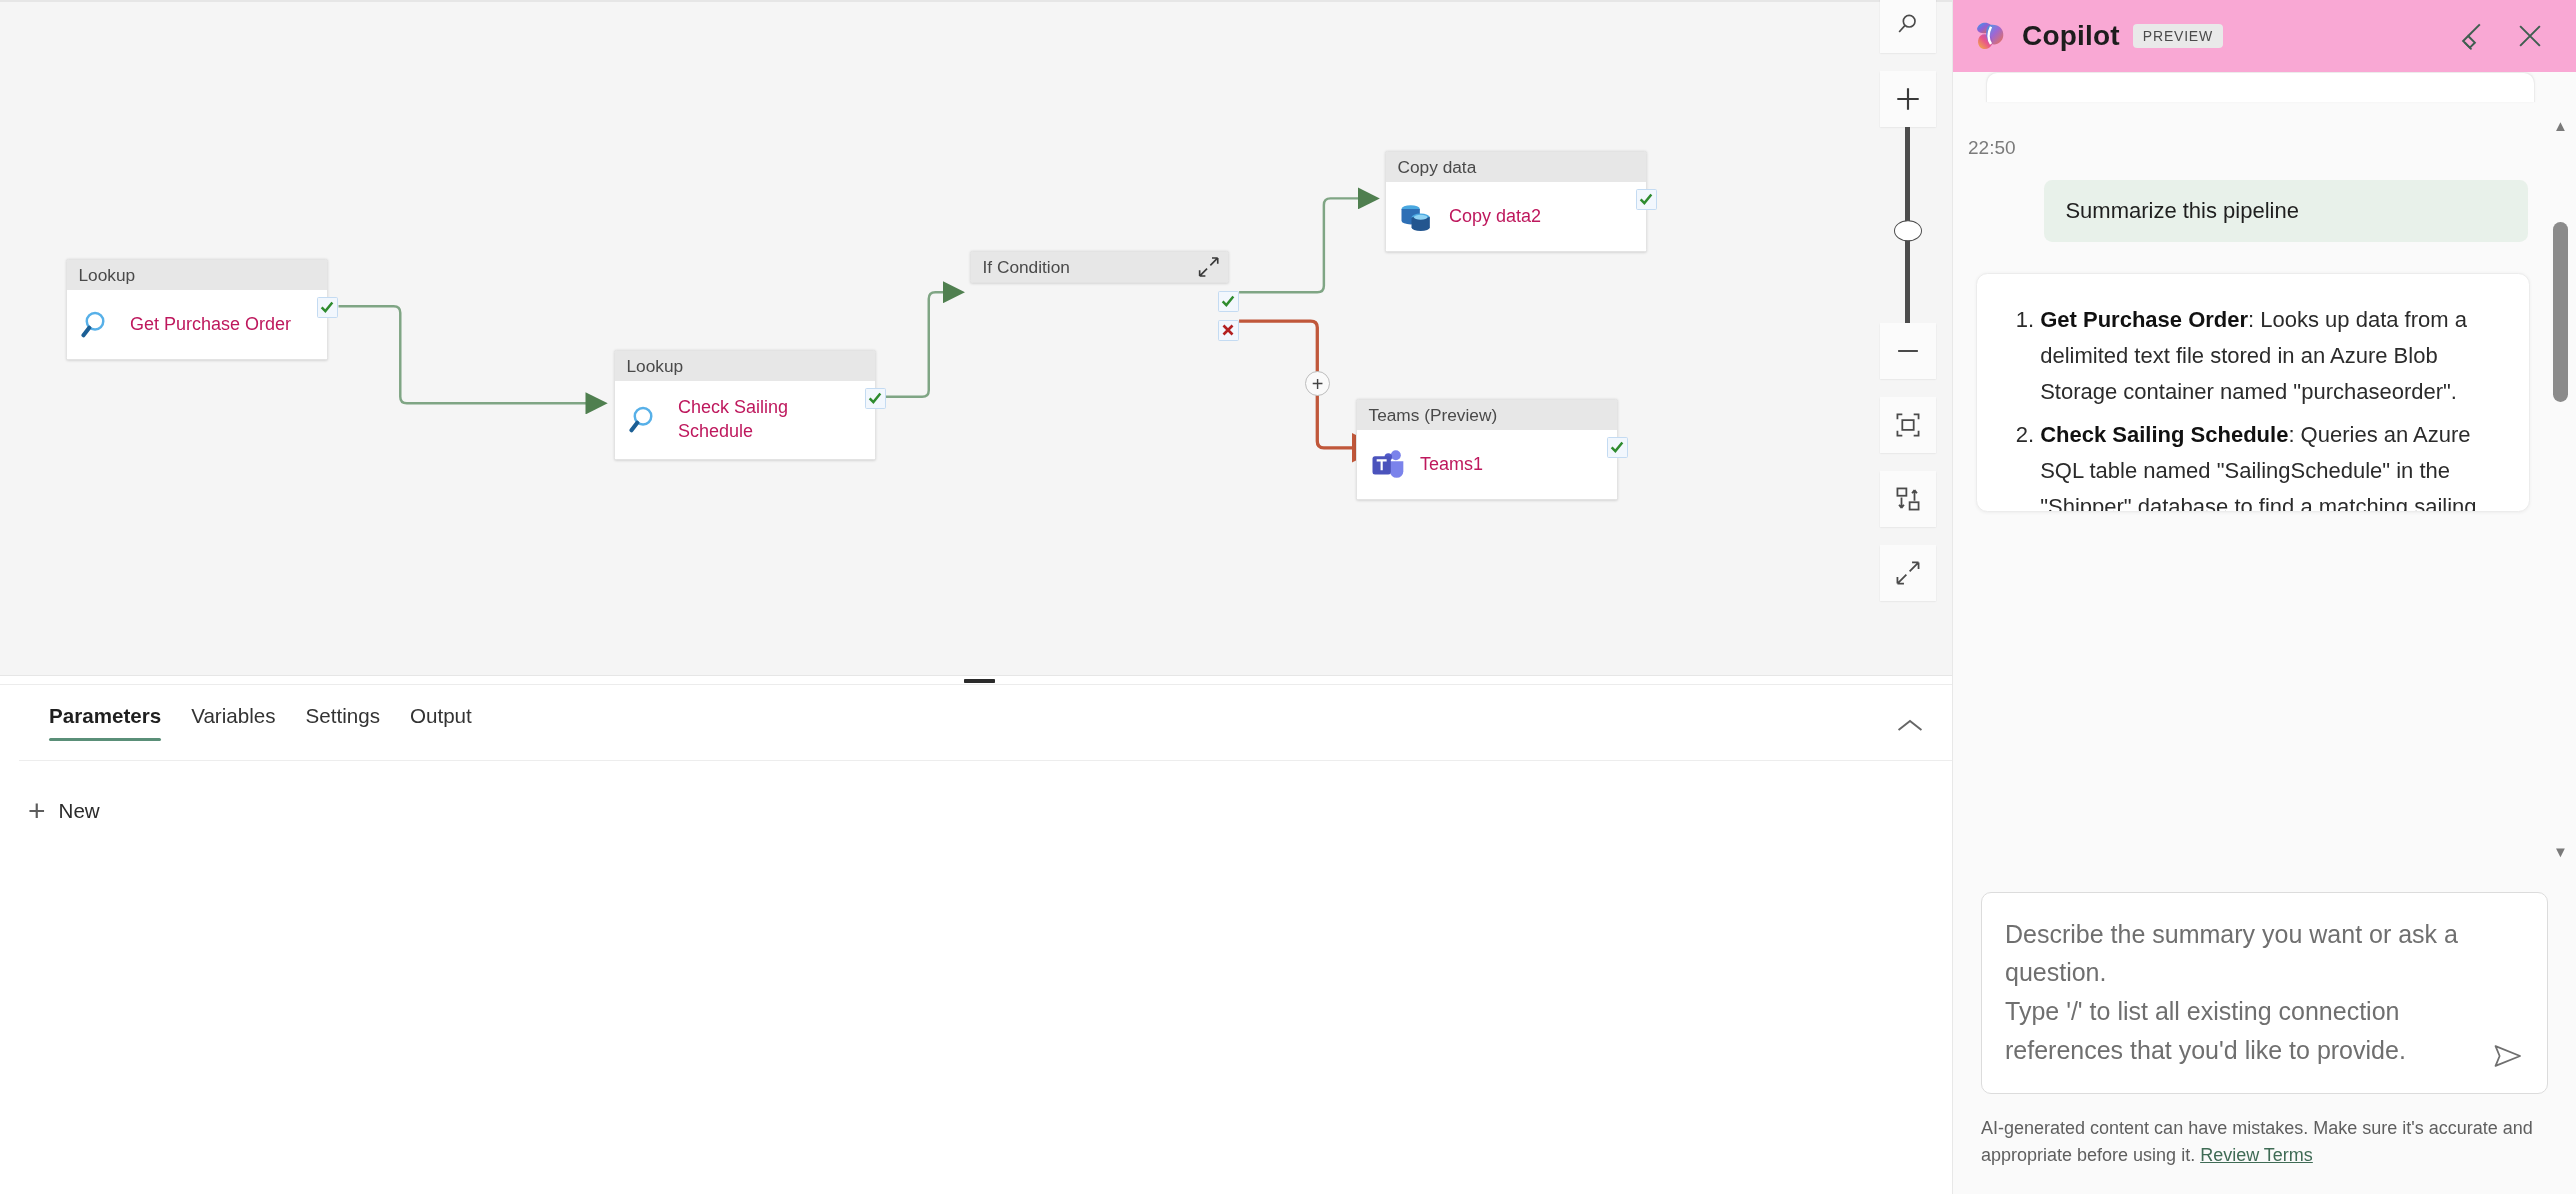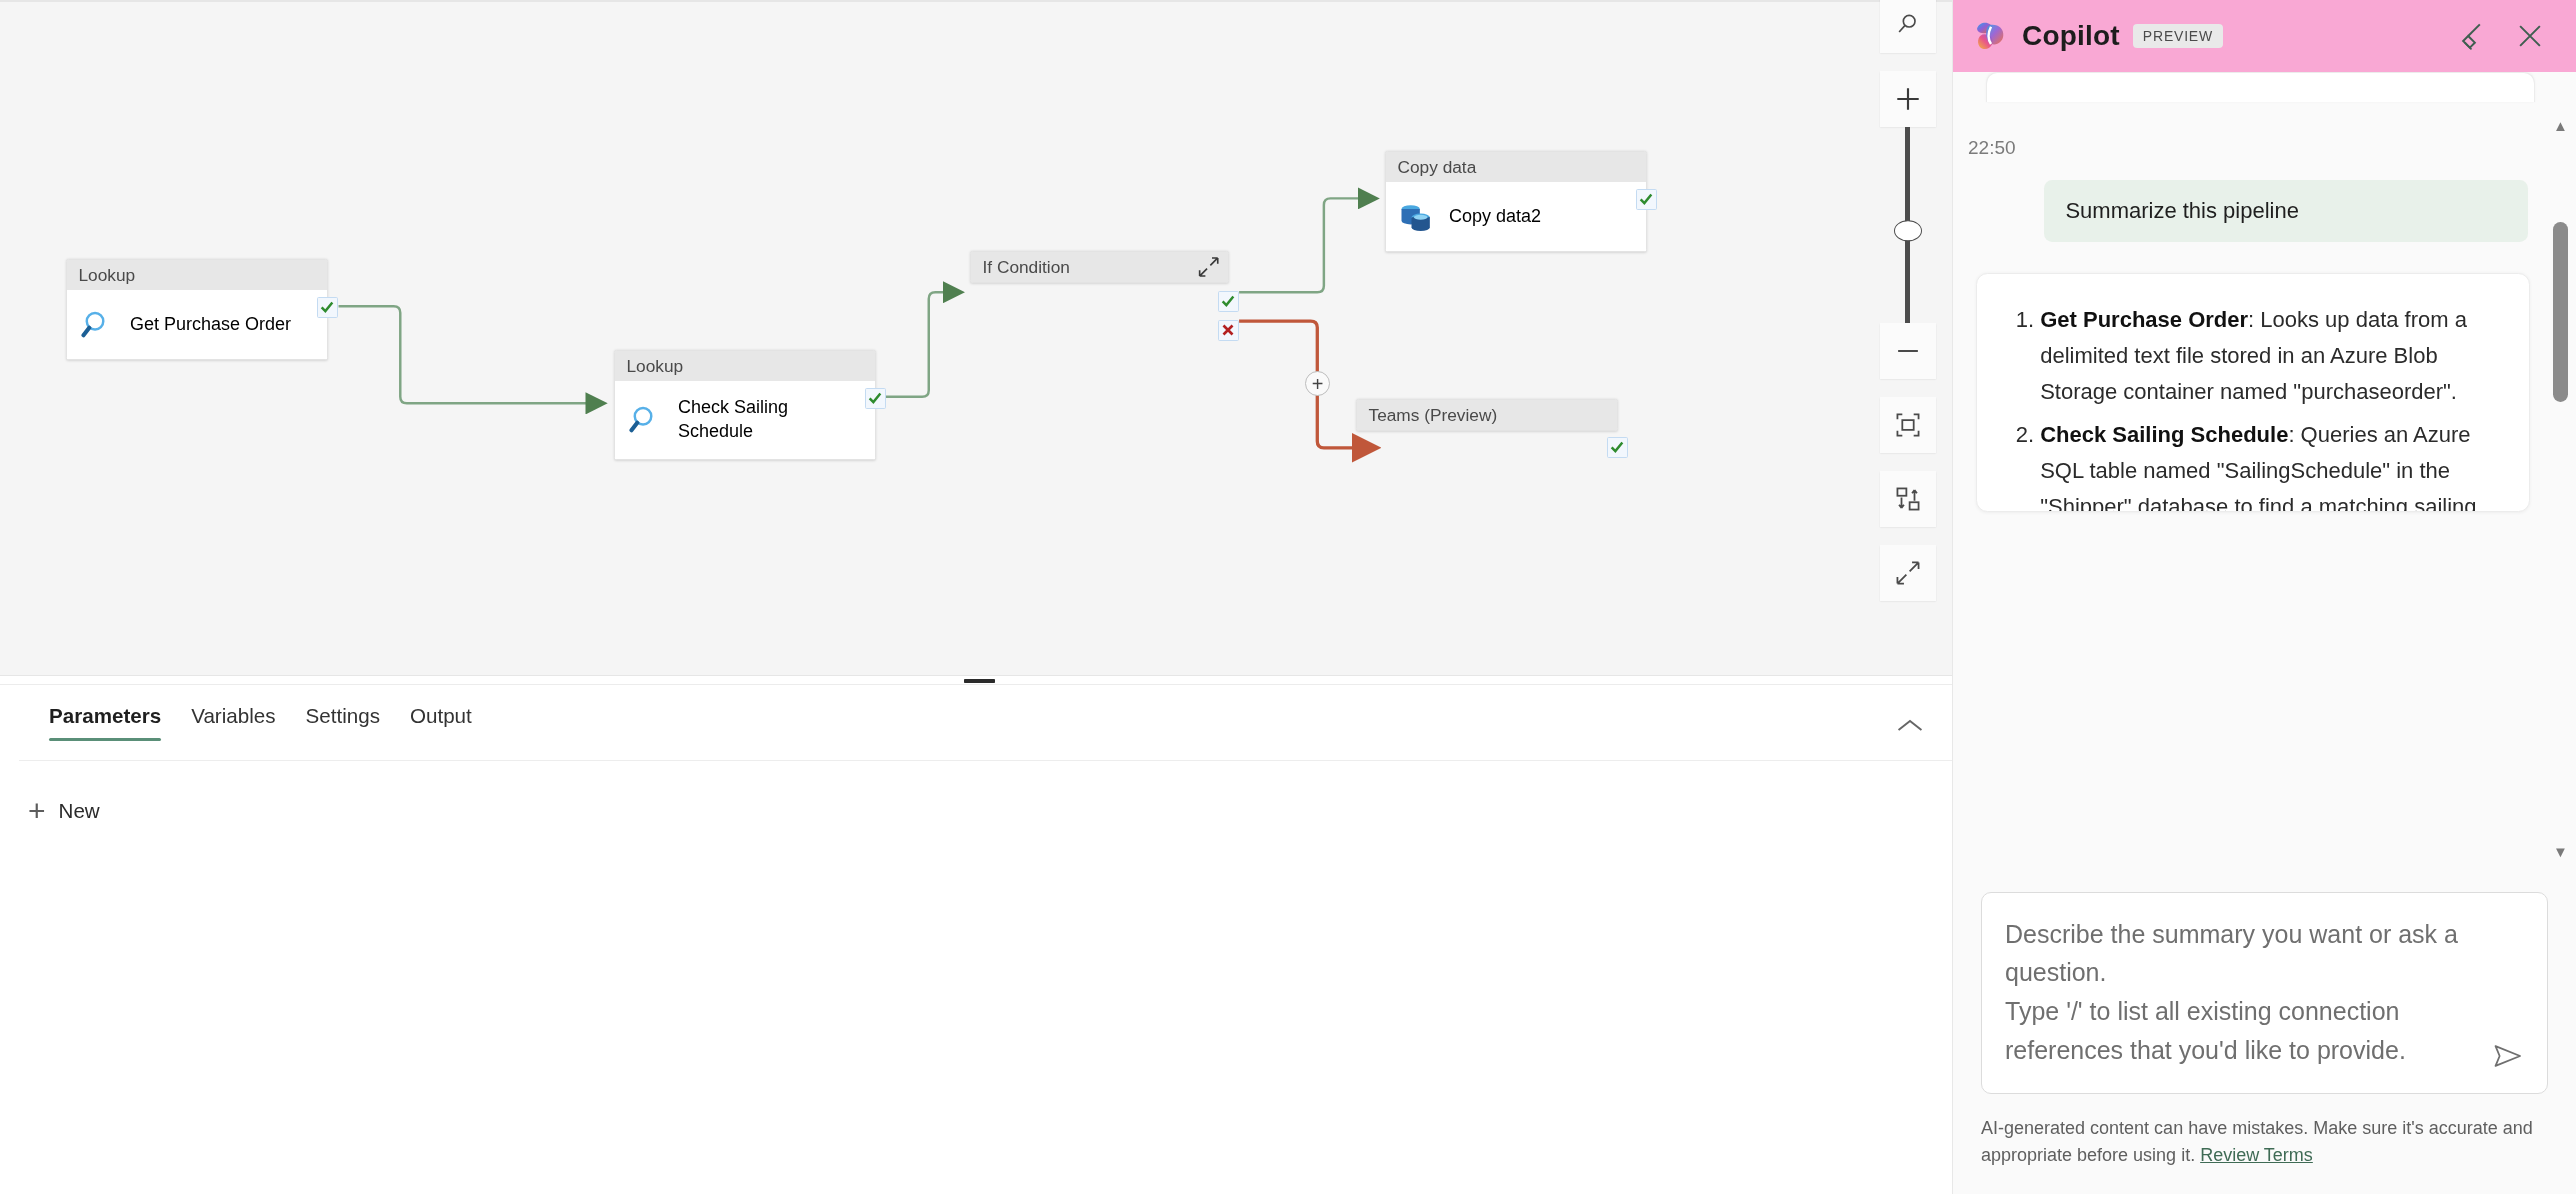--- a/index.html
+++ b/index.html
@@ -55,21 +55,21 @@
     position: absolute; right: 8.2px; top: 50%; transform: translateY(-50%);
     width: 21.4px; height: 21.4px;
   }
   .node-body {
     display: flex; align-items: center; gap: 15px;
     padding: 15px 13px;
     min-height: 69px;
     background: #fff;
   }
   .node-label {
-    font-size: 18px; color: #000000; line-height: 1.32;
+    font-size: 18px; color: #be185d; line-height: 1.32;
   }
   .node-ico { width: 35px; height: 35px; flex: 0 0 35px; display:flex; align-items:center; justify-content:center; }
 
   
   .port {
     position: absolute;
     width: 20.6px; height: 20.6px;
     background: #f2f7fd;
     border: 0.8px solid #c4dbf2;
     border-radius: 1.6px;
@@ -365,20 +365,32 @@
         </div>
         <div class="port" style="right:-10.7px; top:37px;">
           <svg width="14" height="14" viewBox="0 0 17 17">
               <path d="M2,9 L6.5,13.5 L15,3" fill="none" stroke="#2e8b2e" stroke-width="3"></path>
             </svg>
         </div>
       </div>
 
       <div class="node" style="left:1356px; top:399px; width:262px;">
         <div class="node-head">Teams (Preview)</div>
+        <div class="node-body">
+          <span class="node-ico">
+            <svg width="35" height="35" viewBox="0 0 42 42">
+              <circle cx="31" cy="10" r="6" fill="#7b83eb"></circle>
+              <circle cx="22" cy="12" r="4.5" fill="#5059c9"></circle>
+              <path d="M24,17 L40,17 L40,29 A8,8 0 0 1 24,29 Z" fill="#7b83eb"></path>
+              <rect x="3" y="11" width="22" height="22" rx="3" fill="#4b53bc"></rect>
+              <path d="M8,16 L20,16 M14,16 L14,28" stroke="#ffffff" stroke-width="2.6" fill="none"></path>
+            </svg>
+          </span>
+          <span class="node-label">Teams1</span>
+        </div>
         <div class="port" style="right:-10.7px; top:37px;">
           <svg width="14" height="14" viewBox="0 0 17 17">
               <path d="M2,9 L6.5,13.5 L15,3" fill="none" stroke="#2e8b2e" stroke-width="3"></path>
             </svg>
         </div>
       </div>
 
       <div class="plus-btn" style="left:1305px; top:371px;">+</div>
 
       <div class="zoombar">

